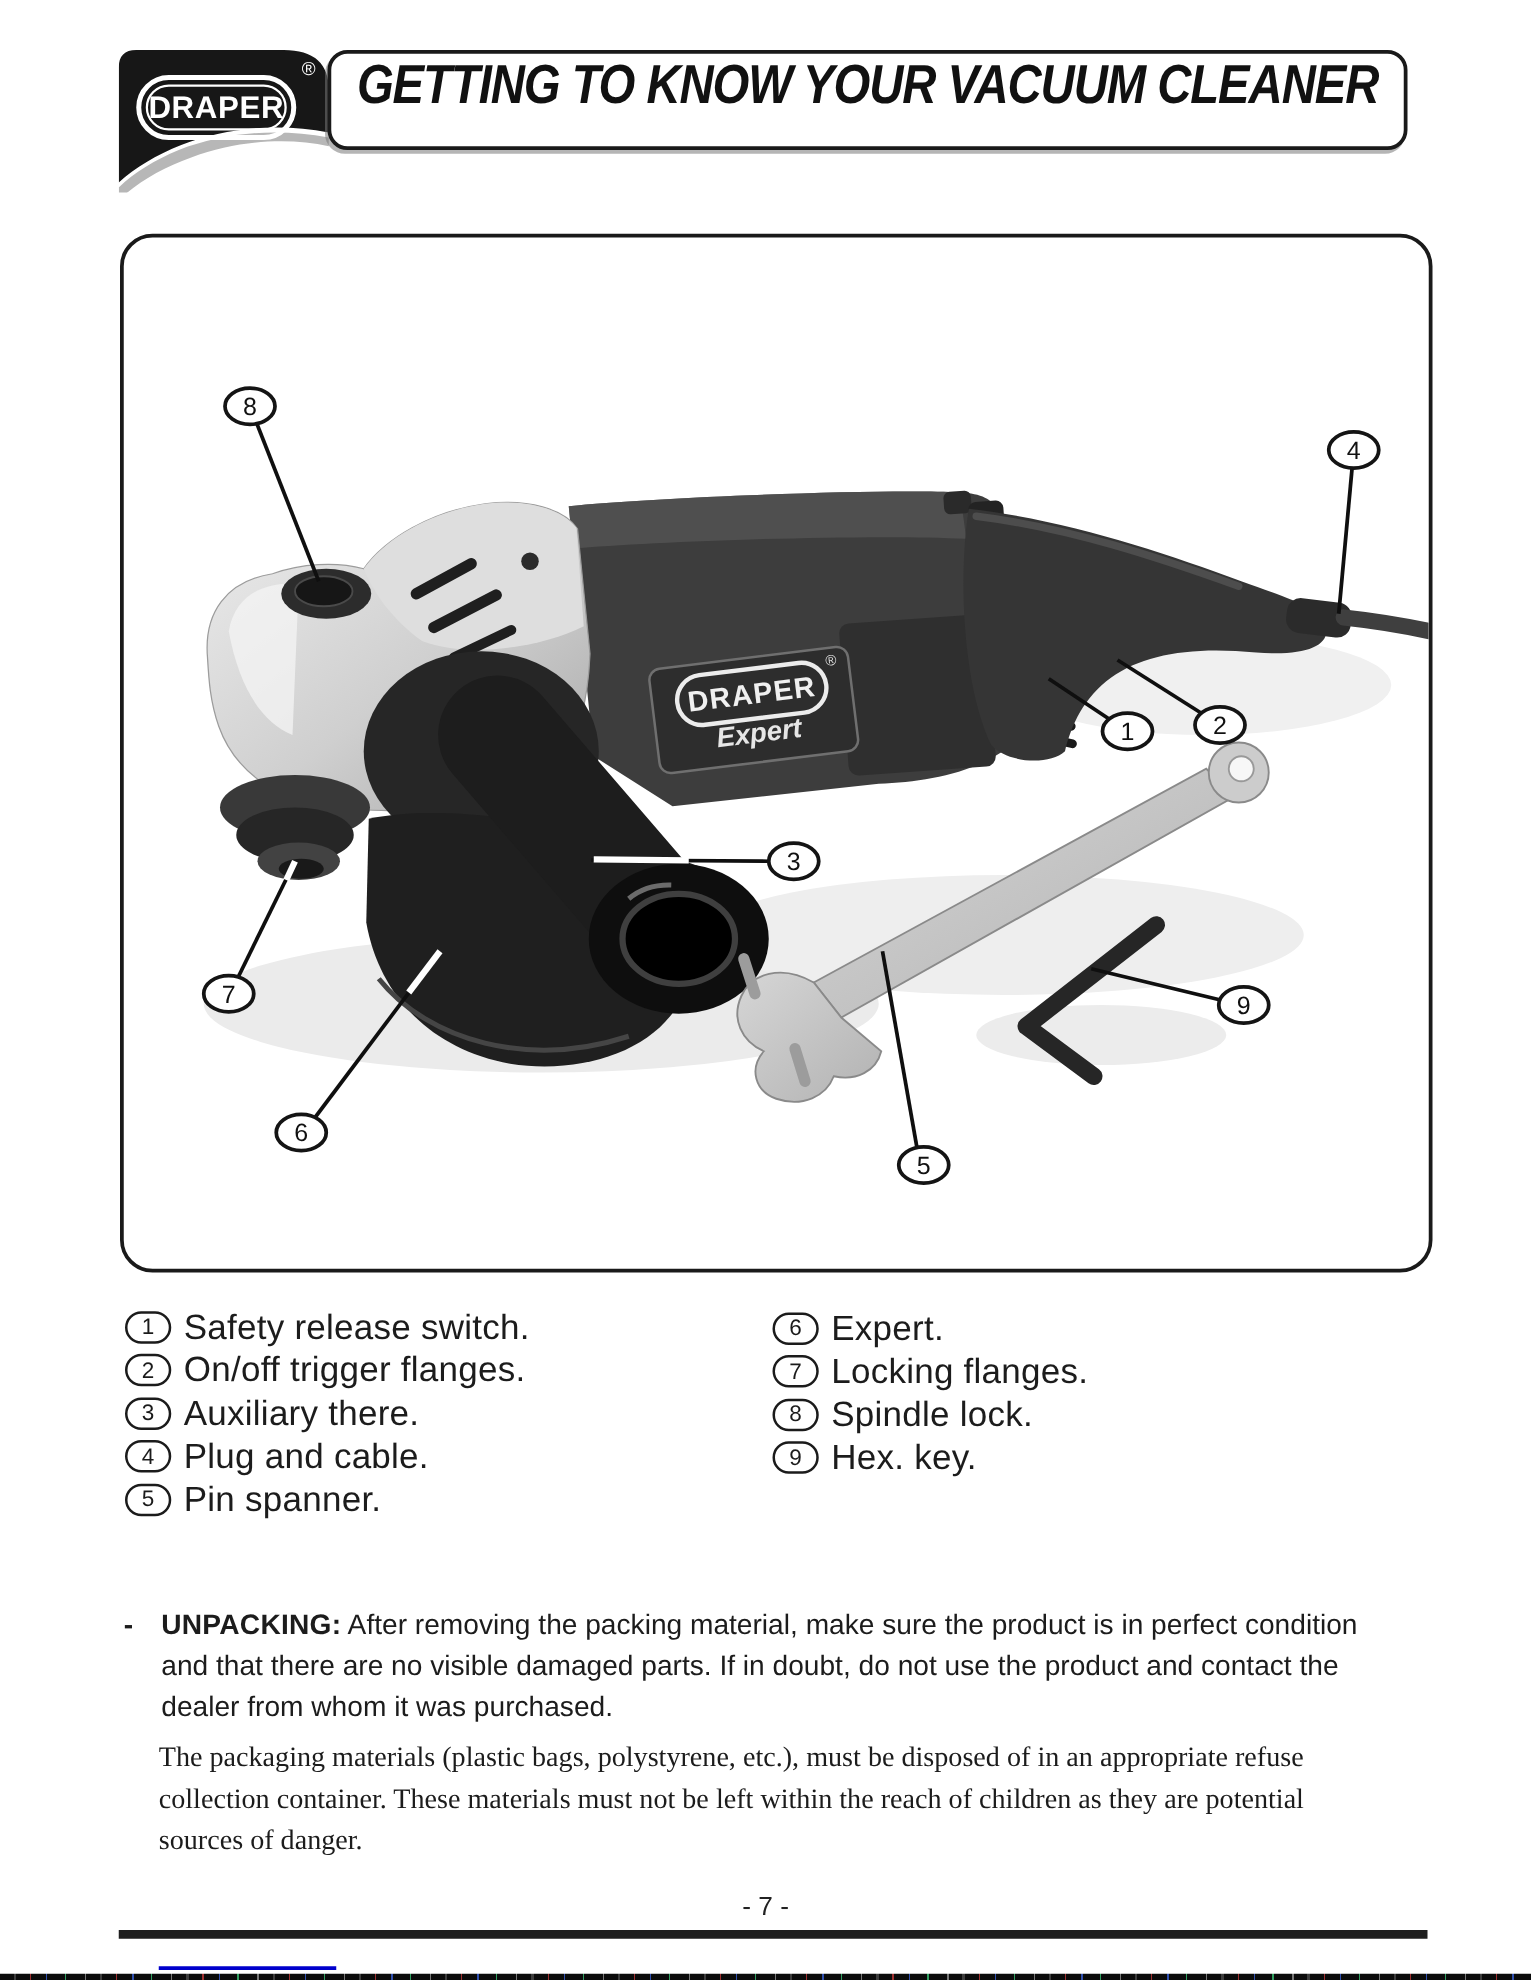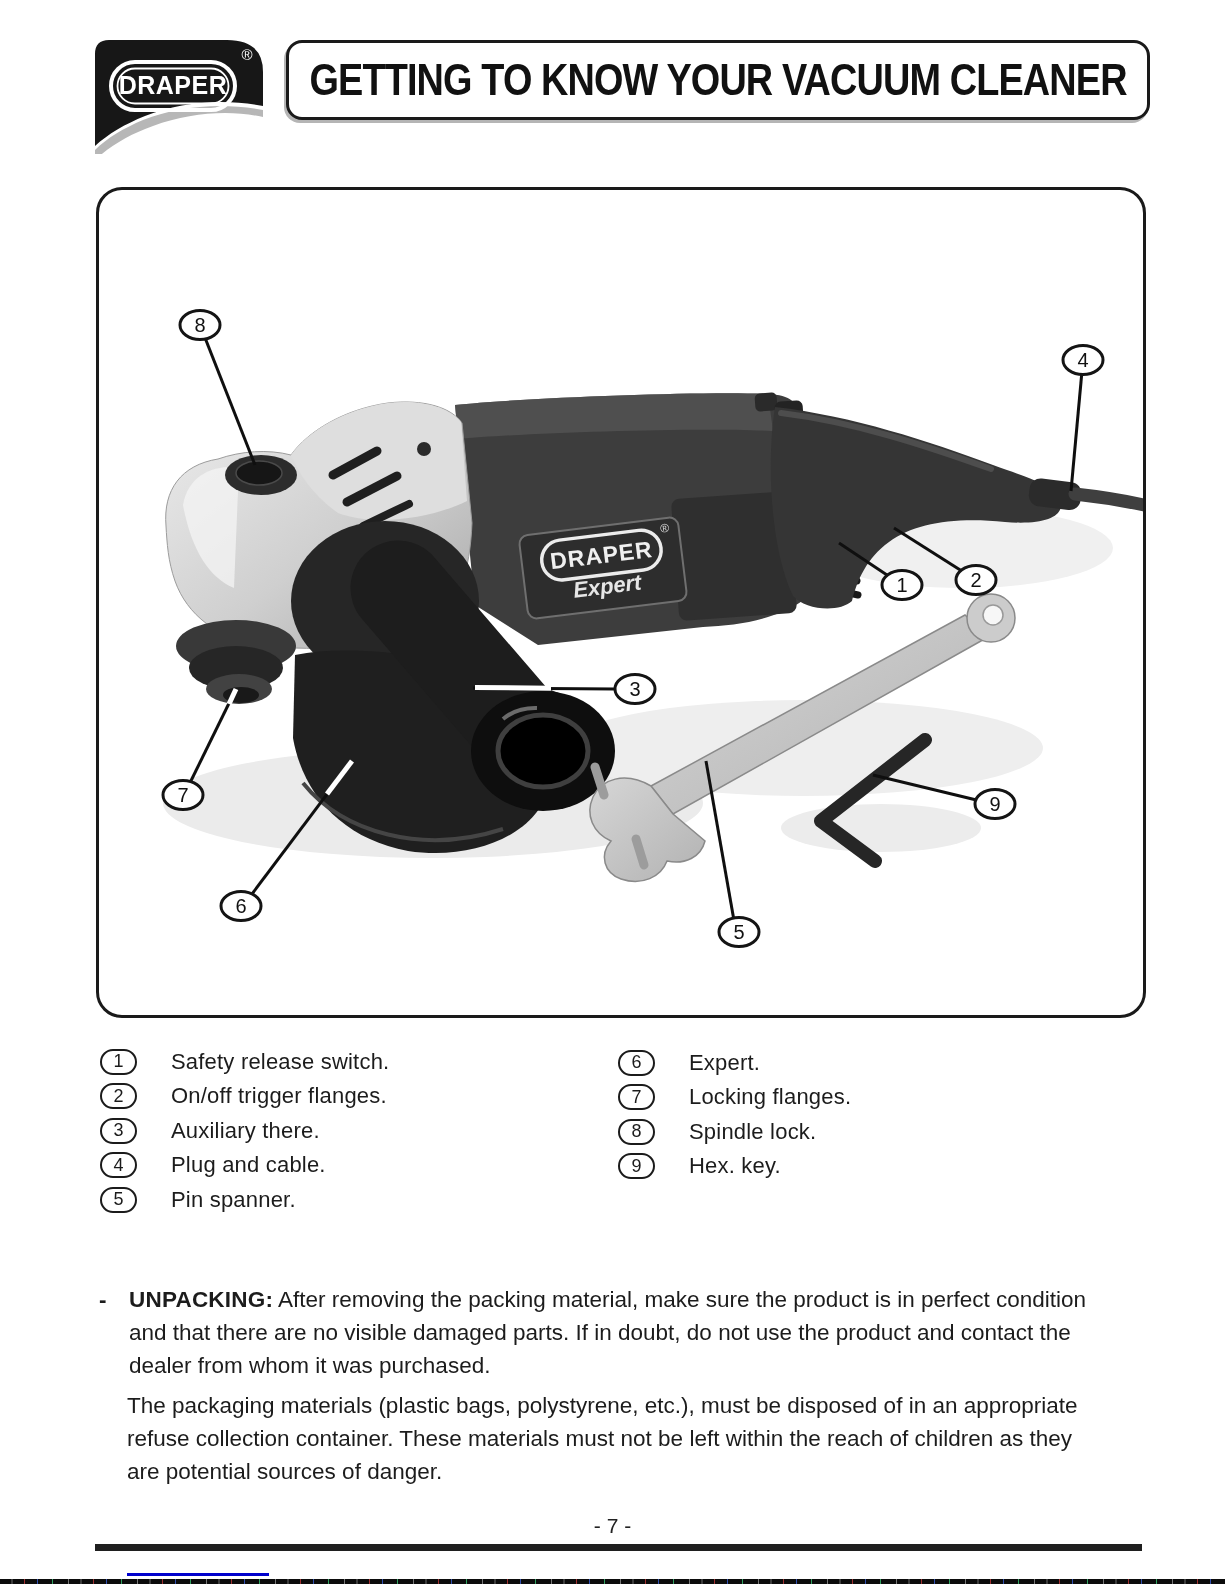--- a/index.html
+++ b/index.html
@@ -4,24 +4,25 @@
 <style>
   html,body{margin:0;padding:0;background:#888;}
   .page{
     position:relative;width:1225px;height:1585px;background:#ffffff;
     font-family:"Liberation Sans","DejaVu Sans",sans-serif;color:#1a1a1a;
     overflow:hidden;margin:0 auto;
   }
   
   .logo-badge{position:absolute;left:95px;top:40px;width:172px;height:114px;}
   .title-box{
-    position:absolute;left:286px;top:40px;width:858px;height:74px;
+    position:absolute;left:262px;top:40px;width:858px;height:74px;
     border:3.5px solid #1a1a1a;border-radius:16px;background:#fff;
-    display:flex;align-items:center;justify-content:center;
+    display:flex;justify-content:center;
     box-shadow:-2px 3px 0 rgba(120,120,120,.55);
+    font-style:italic;
   }
   .title-box h1{
     margin:0;font-size:44px;font-weight:bold;letter-spacing:-1px;white-space:nowrap;
     transform:scaleX(.86);transform-origin:center;color:#111;
   }
   
   .figure-box{
     position:absolute;left:96px;top:187px;width:1044px;height:825px;
     border:3px solid #1a1a1a;border-radius:26px;background:#fff;overflow:hidden;
   }
@@ -29,27 +30,27 @@
   
   .parts-col{position:absolute;}
   .parts-col.left{left:100px;top:1048px;width:470px;}
   .parts-col.right{left:618px;top:1049px;width:470px;}
   .part-row{display:flex;align-items:center;height:27px;margin-bottom:7.5px;}
   .num-bubble{
     flex:0 0 auto;width:33px;height:22px;border:2.5px solid #1b1b1b;border-radius:14px;
     display:flex;align-items:center;justify-content:center;
     font-size:18px;color:#1b1b1b;background:#fff;
   }
-  .part-label{margin-left:34px;font-size:22px;color:#1c1c1c;letter-spacing:.2px;}
+  .part-label{margin-left:10px;font-size:28px;color:#1c1c1c;letter-spacing:.2px;}
   
   .unpacking{position:absolute;left:99px;top:1283px;width:1000px;font-size:22.5px;line-height:33px;color:#1c1c1c;}
   .unp-dash{position:absolute;left:0;top:0;font-weight:bold;}
   .unp-body{margin-left:30px;width:960px;}
   .unp-body b{letter-spacing:.2px;}
-  .unp-p2{margin-top:7px;margin-left:-2px;}
+  .unp-p2{margin-top:7px;margin-left:-2px;font-family:Liberation Serif, serif;}
   
   .page-number{position:absolute;left:0;top:1514px;width:1225px;text-align:center;font-size:21px;color:#222;}
   .footer-rule{position:absolute;left:95px;top:1544px;width:1047px;height:7px;background:#1f1f1f;}
   .blue-line{position:absolute;left:127px;top:1573px;width:142px;height:2.5px;background:#0000cc;}
   .noise-strip{
     position:absolute;left:0;top:1579px;width:1225px;height:5px;
     background:repeating-linear-gradient(90deg,
       #0b0b0b 0 11px,#3c3c3c 11px 13px,#0b0b0b 13px 24px,#a03030 24px 25px,
       #0b0b0b 25px 37px,#3050b0 37px 38px,#0b0b0b 38px 52px,#30a060 52px 53px,
       #0b0b0b 53px 68px,#777 68px 69px);

